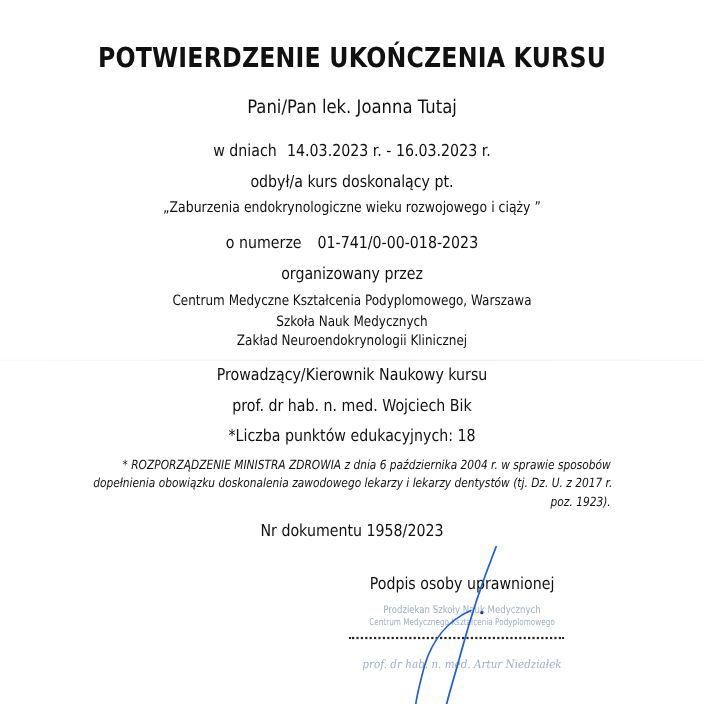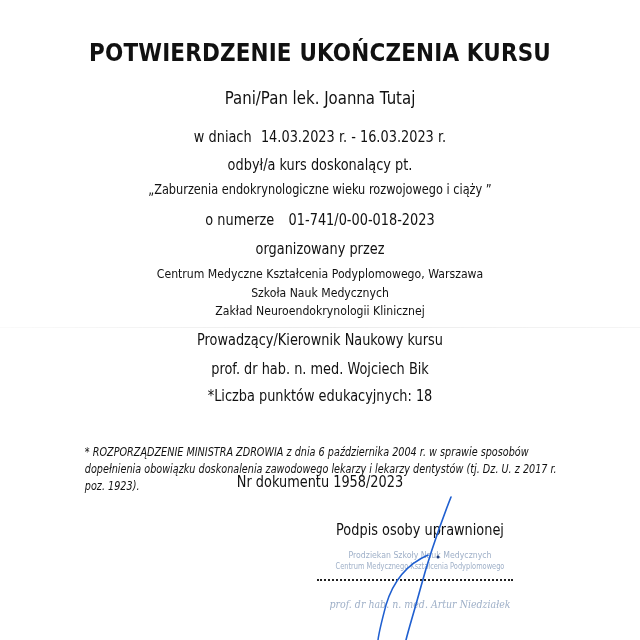--- a/index.html
+++ b/index.html
@@ -33,23 +33,22 @@
     .org3 { top: 303px; }
     .fold {
       position: absolute; left: 0; top: 327px; width: 640px; height: 1px;
       background: linear-gradient(to right, rgba(0,0,0,0.02), rgba(0,0,0,0.08), rgba(0,0,0,0.04));
     }
     .lead-label { top: 331px; font-size: 15px; font-family: "DejaVu Sans", sans-serif; transform: scaleX(0.86); }
     .lead-name { top: 360px; font-size: 15px; font-family: "DejaVu Sans", sans-serif; transform: scaleX(0.86); }
     .points { top: 387px; font-size: 15px; font-family: "DejaVu Sans", sans-serif; transform: scaleX(0.86); }
     .footnote {
       position: absolute; left: 40px; width: 560px; top: 414px;
-      text-align: left; font-style: italic; font-size: 11.5px; line-height: 17px;
+      text-align: right; font-style: italic; font-size: 11.5px; line-height: 17px;
       font-family: "DejaVu Sans", sans-serif;
-      margin-top: 30px;
     }
     .footnote span { display: block; transform: scaleX(0.84); white-space: nowrap; }
     .docnr { top: 473px; font-size: 15px; font-family: "DejaVu Sans", sans-serif; transform: scaleX(0.86); }
 
     .sig-label {
       position: absolute; left: 300px; width: 240px; top: 521px; text-align: center;
       font-size: 15px; font-family: "DejaVu Sans", sans-serif; transform: scaleX(0.86);
       white-space: nowrap;
     }
     .stamp {

